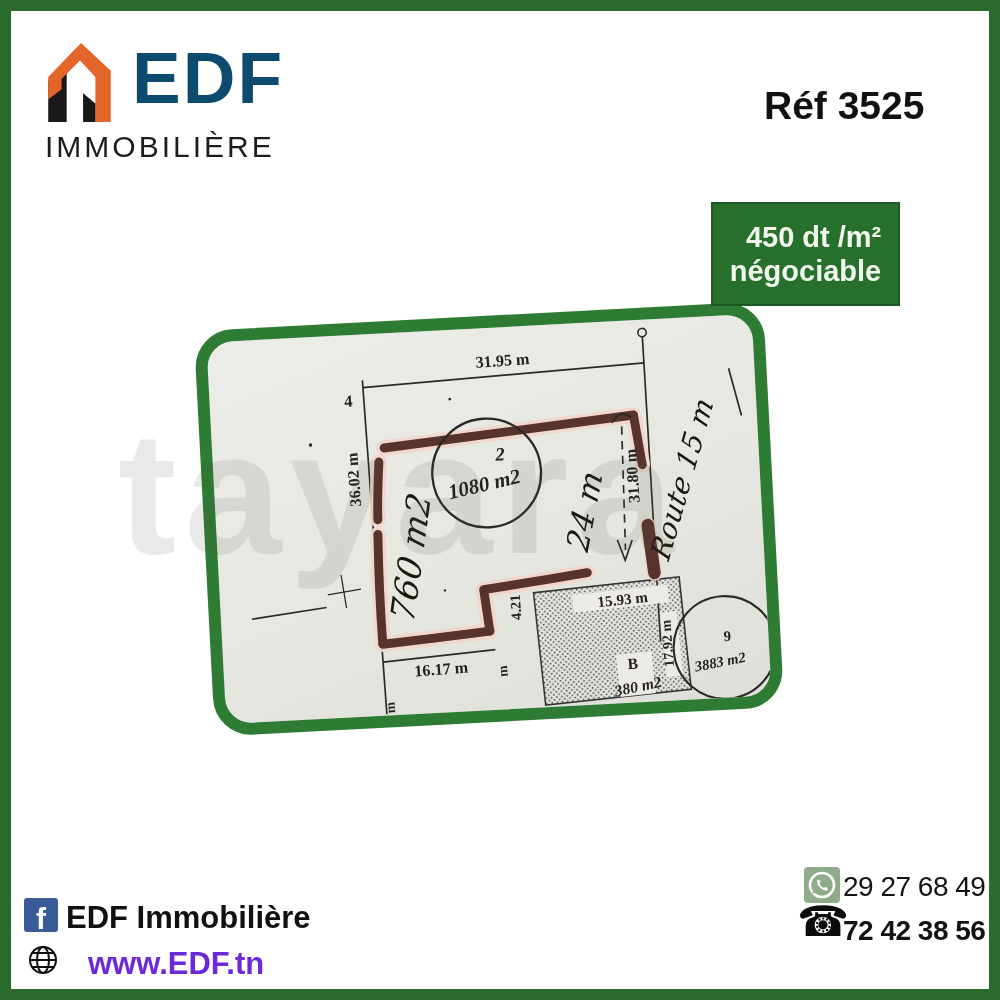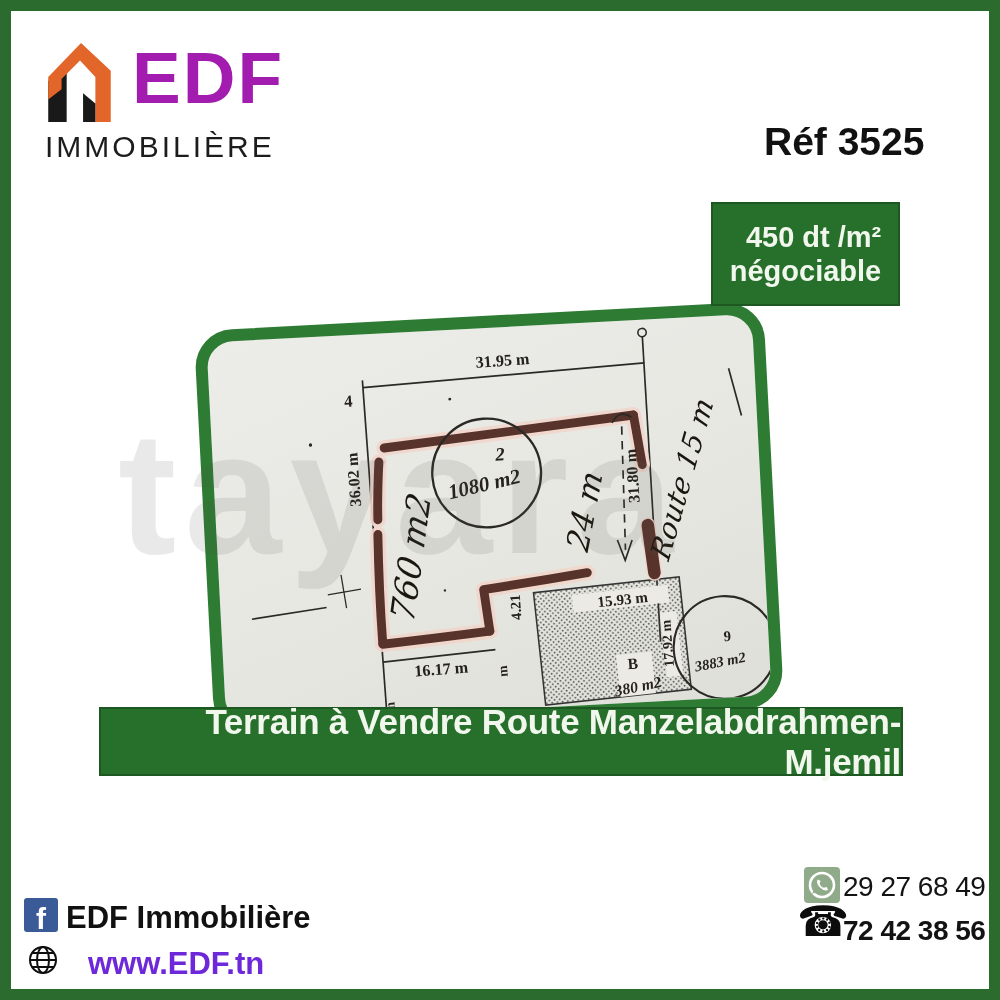--- a/index.html
+++ b/index.html
@@ -3,24 +3,24 @@
 <meta charset="utf-8">
 <style>
   html,body{margin:0;padding:0;background:#dddddd;}
   .poster{position:relative;width:1000px;height:1000px;background:#ffffff;overflow:hidden;
           font-family:"Liberation Sans",sans-serif;}
   .frame{position:absolute;inset:0;border:11px solid #2c6b2e;pointer-events:none;z-index:40;}
 
   
   .logo-icon{position:absolute;left:46px;top:40px;width:68px;height:82px;z-index:6;}
   .logo-edf{position:absolute;left:132px;top:36px;font-size:73px;font-weight:800;
-            letter-spacing:2px;color:#a21caf;z-index:6;}
+            letter-spacing:2px;color:#0c4a6e;z-index:6;}
   .logo-sub{position:absolute;left:45px;top:130px;font-size:30px;font-weight:500;
             letter-spacing:3px;color:#1c1c1c;z-index:6;}
-  .ref{position:absolute;left:764px;top:84px;font-size:39px;font-weight:700;color:#111;z-index:6;margin-top:36px;}
+  .ref{position:absolute;left:764px;top:84px;font-size:39px;font-weight:700;color:#111;z-index:6;}
 
   
   .gbadge{position:absolute;background:#27702c;color:#f2f7ee;display:flex;align-items:center;
           justify-content:center;text-align:right;z-index:8;border:2px solid #1d5722;}
   .price-badge{left:711px;top:202px;width:185px;height:100px;font-size:29px;font-weight:600;line-height:1.18;}
   .area1{left:41px;top:480px;width:163px;height:70px;font-size:36px;font-weight:600;}
   .area2{left:41px;top:574px;width:155px;height:71px;font-size:36px;font-weight:600;}
   .banner{left:99px;top:707px;width:800px;height:65px;font-size:35px;font-weight:600;letter-spacing:-0.3px;z-index:9;}
 
   
@@ -157,21 +157,20 @@
         <circle cx="232" cy="62" r="1.4" fill="#2b2925"></circle>
         <circle cx="96" cy="96" r="1.6" fill="#2b2925"></circle>
         <circle cx="214" cy="244" r="1.2" fill="#2b2925"></circle>
       </g>
     </svg>
   </div>
 
   <div class="wm">tayara</div>
 
 
-  <div class="gbadge banner">Terrain à Vendre Route Manzelabdrahmen-M.jemil</div>
 
   <div class="fb-icon">
     <span>f</span>
   </div>
   <div class="fb-name">EDF Immobilière</div>
   <svg class="globe-icon" viewBox="0 0 32 32">
     <g fill="none" stroke="#0e0e0e" stroke-width="2">
       <circle cx="16" cy="16" r="13"></circle>
       <ellipse cx="16" cy="16" rx="6" ry="13"></ellipse>
       <line x1="3" y1="16" x2="29" y2="16"></line>

